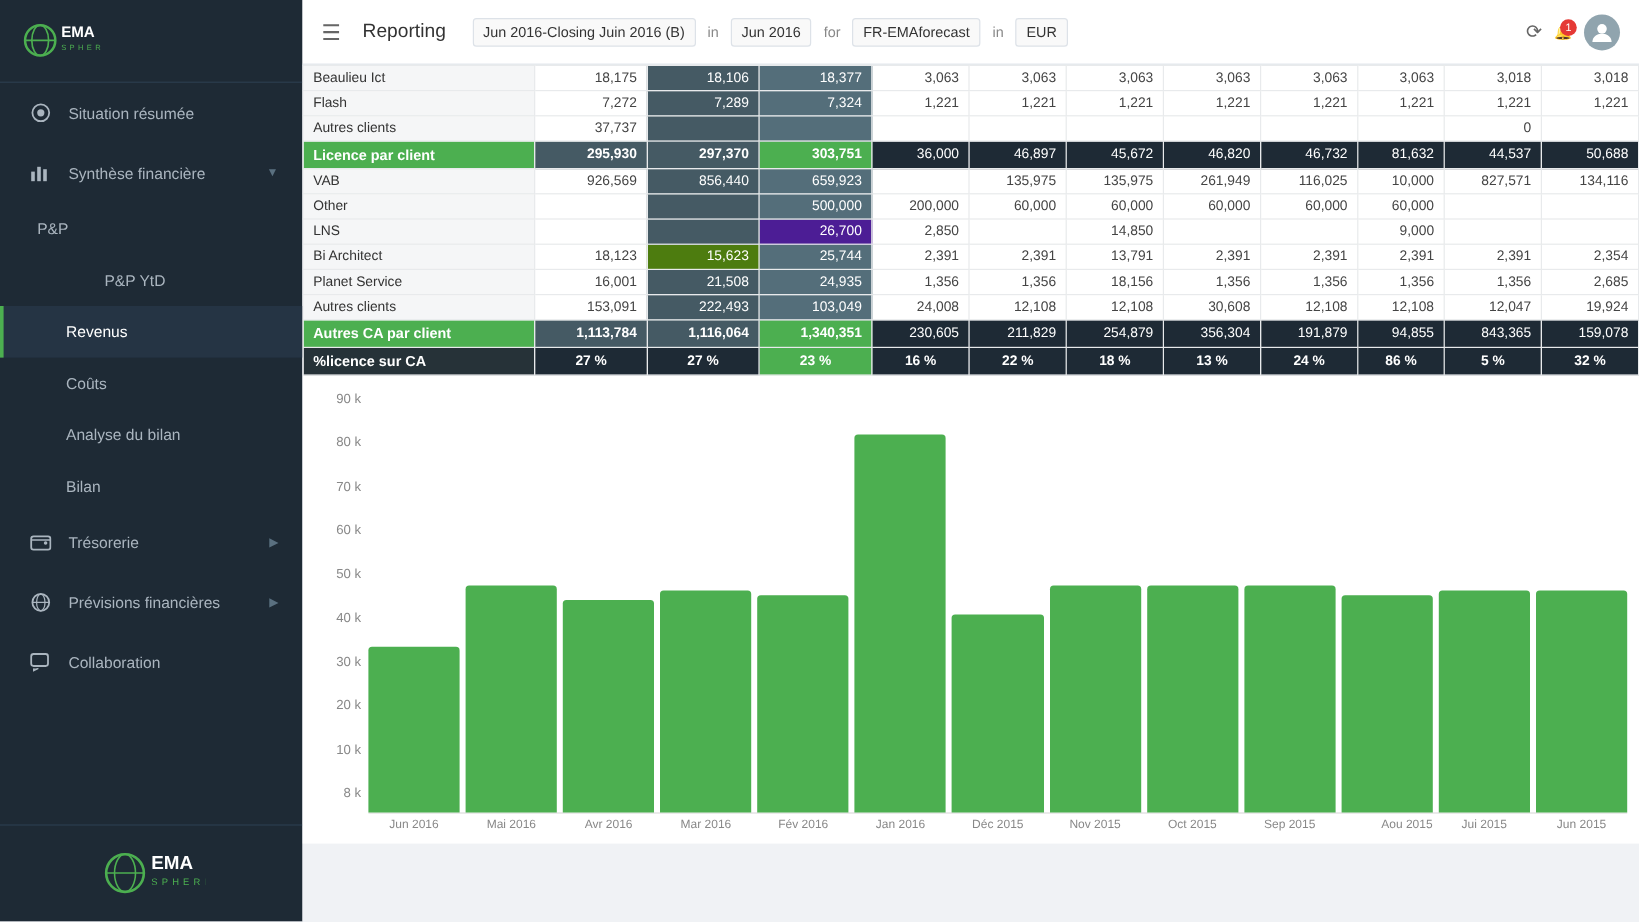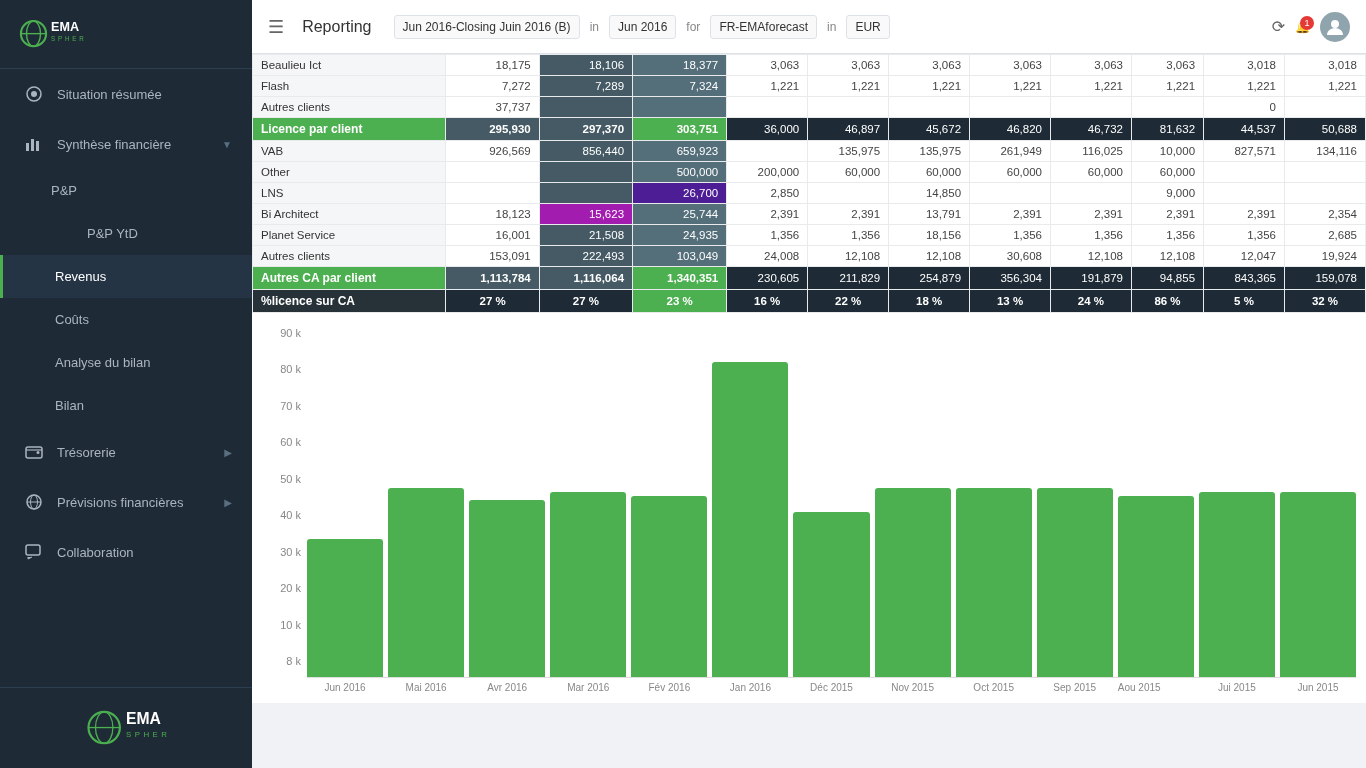--- a/index.html
+++ b/index.html
@@ -151,21 +151,21 @@
         <svg width="18" height="18" viewBox="0 0 18 18">
             <rect x="1" y="8" width="3" height="8" fill="#aab5bf"></rect>
             <rect x="6" y="4" width="3" height="12" fill="#aab5bf"></rect>
             <rect x="11" y="6" width="3" height="10" fill="#aab5bf"></rect>
           </svg>
       </span>
       <span class="nav-label">Synthèse financière</span>
       <span class="nav-arrow">▼</span>
     </div>
 
-    <div class="nav-item" style="padding-left:48px;">
+    <div class="nav-item" style="padding-left:28px;">
       <span class="nav-label">P&amp;P</span>
     </div>
 
     <div class="nav-item" style="padding-left:84px;">
       <span class="nav-label">P&amp;P YtD</span>
     </div>
 
     <div class="nav-item active" style="padding-left:52px;">
       <span class="nav-label">Revenus</span>
     </div>
@@ -355,21 +355,21 @@
       <td class="num">14,850</td>
       <td class="num"></td>
       <td class="num"></td>
       <td class="num">9,000</td>
       <td class="num"></td>
       <td class="num"></td>
     </tr>
             <tr>
       <td class="row-label">Bi Architect</td>
       <td class="num">18,123</td>
-      <td class="num" style="background:#a21caf;color:#fff;">15,623</td>
+      <td class="num" style="background:#4d7c0f;color:#fff;">15,623</td>
       <td class="num" style="background:#546e7a;color:#fff;">25,744</td>
       <td class="num">2,391</td>
       <td class="num">2,391</td>
       <td class="num">13,791</td>
       <td class="num">2,391</td>
       <td class="num">2,391</td>
       <td class="num">2,391</td>
       <td class="num">2,391</td>
       <td class="num">2,354</td>
     </tr>
@@ -469,21 +469,21 @@
               <div style="flex: 1 1 0%; text-align: center; font-size: 10px; color: rgb(136, 136, 136); white-space: nowrap; overflow: hidden; text-overflow: ellipsis;">Jun 2016</div>
               <div style="flex: 1 1 0%; text-align: center; font-size: 10px; color: rgb(136, 136, 136); white-space: nowrap; overflow: hidden; text-overflow: ellipsis;">Mai 2016</div>
               <div style="flex: 1 1 0%; text-align: center; font-size: 10px; color: rgb(136, 136, 136); white-space: nowrap; overflow: hidden; text-overflow: ellipsis;">Avr 2016</div>
               <div style="flex: 1 1 0%; text-align: center; font-size: 10px; color: rgb(136, 136, 136); white-space: nowrap; overflow: hidden; text-overflow: ellipsis;">Mar 2016</div>
               <div style="flex: 1 1 0%; text-align: center; font-size: 10px; color: rgb(136, 136, 136); white-space: nowrap; overflow: hidden; text-overflow: ellipsis;">Fév 2016</div>
               <div style="flex: 1 1 0%; text-align: center; font-size: 10px; color: rgb(136, 136, 136); white-space: nowrap; overflow: hidden; text-overflow: ellipsis;">Jan 2016</div>
               <div style="flex: 1 1 0%; text-align: center; font-size: 10px; color: rgb(136, 136, 136); white-space: nowrap; overflow: hidden; text-overflow: ellipsis;">Déc 2015</div>
               <div style="flex: 1 1 0%; text-align: center; font-size: 10px; color: rgb(136, 136, 136); white-space: nowrap; overflow: hidden; text-overflow: ellipsis;">Nov 2015</div>
               <div style="flex: 1 1 0%; text-align: center; font-size: 10px; color: rgb(136, 136, 136); white-space: nowrap; overflow: hidden; text-overflow: ellipsis;">Oct 2015</div>
               <div style="flex: 1 1 0%; text-align: center; font-size: 10px; color: rgb(136, 136, 136); white-space: nowrap; overflow: hidden; text-overflow: ellipsis;">Sep 2015</div>
-              <div style="flex: 1 1 0%; text-align: left; font-size: 10px; color: rgb(136, 136, 136); white-space: nowrap; overflow: hidden; text-overflow: ellipsis;">Aou 2015</div>
+              <div style="flex: 1 1 0%; text-align: right; font-size: 10px; color: rgb(136, 136, 136); white-space: nowrap; overflow: hidden; text-overflow: ellipsis;">Aou 2015</div>
               <div style="flex: 1 1 0%; text-align: center; font-size: 10px; color: rgb(136, 136, 136); white-space: nowrap; overflow: hidden; text-overflow: ellipsis;">Jui 2015</div>
               <div style="flex: 1 1 0%; text-align: center; font-size: 10px; color: rgb(136, 136, 136); white-space: nowrap; overflow: hidden; text-overflow: ellipsis;">Jun 2015</div>
             </div>
         </div>
       </div>
     </div>
 
   </div>
 </div>
 

